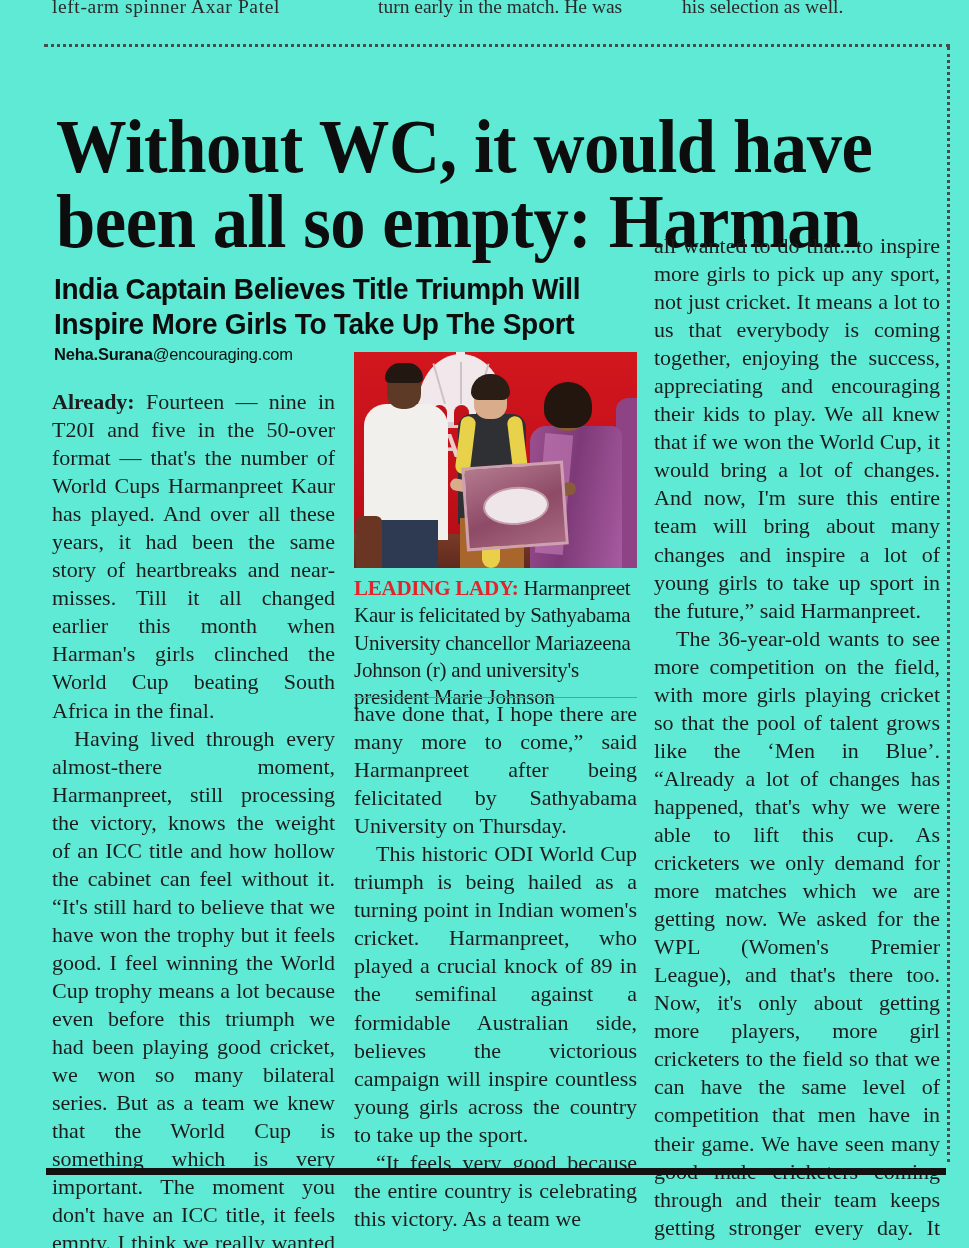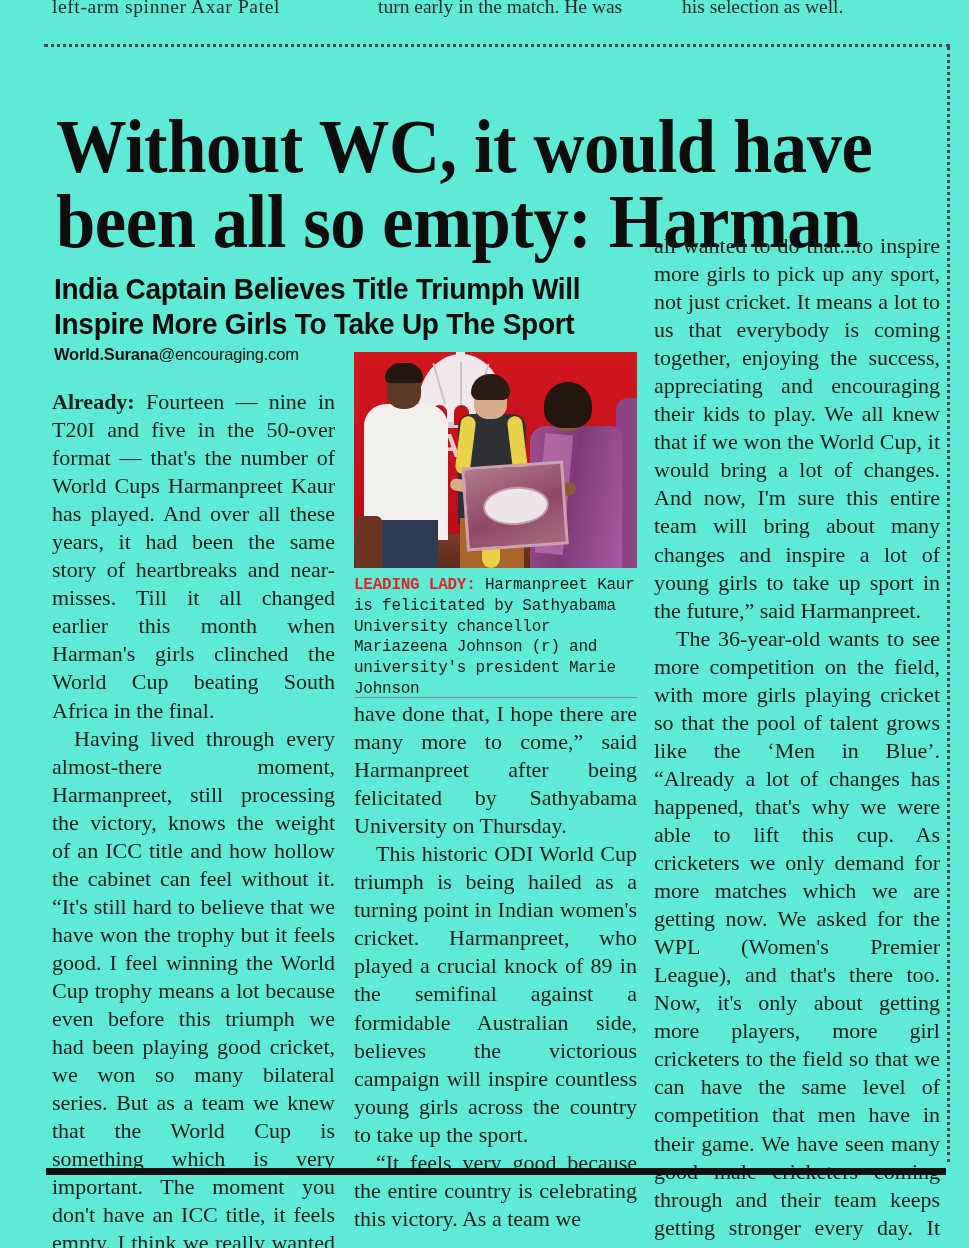--- a/index.html
+++ b/index.html
@@ -367,22 +367,22 @@
     background: #6b3524;
     border-radius: 6px 6px 0 0;
   }
 
   
   .caption {
     position: absolute;
     left: 354px;
     top: 575px;
     width: 283px;
-    font-family: Liberation Mono, monospace;
-    font-size: 16px;
+    font-family: Liberation Serif, serif;
+    font-size: 21px;
     line-height: 1.30;
     color: #1b1b1b;
     letter-spacing: -0.25px;
   }
   .caption .cap-lead {
     font-weight: 700;
   }
   .caption-rule {
     position: absolute;
     left: 354px;
@@ -412,21 +412,21 @@
     <span class="hl-line">Without WC, it would have</span>
     <span class="hl-line">been all so empty: Harman</span>
   </h1>
 
   <h2 class="subhead">
     <span class="sh-line">India Captain Believes Title Triumph Will</span>
     <span class="sh-line">Inspire More Girls To Take Up The Sport</span>
   </h2>
 
   <div class="byline">
-    <span class="bl-name">World.Surana</span><span class="bl-domain">@encouraging.com</span>
+    <span class="bl-name">Neha.Surana</span><span class="bl-domain">@encouraging.com</span>
   </div>
 
   <div class="col" id="col1">
     <p><span class="dateline">Already:</span><span> Fourteen — nine in T20I and five in the 50-over format — that's the number of World Cups Harmanpreet Kaur has played. And over all these years, it had been the same story of heartbreaks and near-misses. Till it all changed earlier this month when Harman's girls clinched the World Cup beating South Africa in the final.</span></p>
     <p><span>Having lived through every almost-there moment, Harmanpreet, still processing the victory, knows the weight of an ICC title and how hollow the cabinet can feel without it. “It's still hard to believe that we have won the trophy but it feels good. I feel winning the World Cup trophy means a lot because even before this triumph we had been playing good cricket, we won so many bilateral series. But as a team we knew that the World Cup is something which is very important. The moment you don't have an ICC title, it feels empty. I think we really wanted to fill this spot, so now that we</span></p>
   </div>
 
   <div class="photo-wrap">
     <div class="photo">
       <div class="backdrop"></div>

